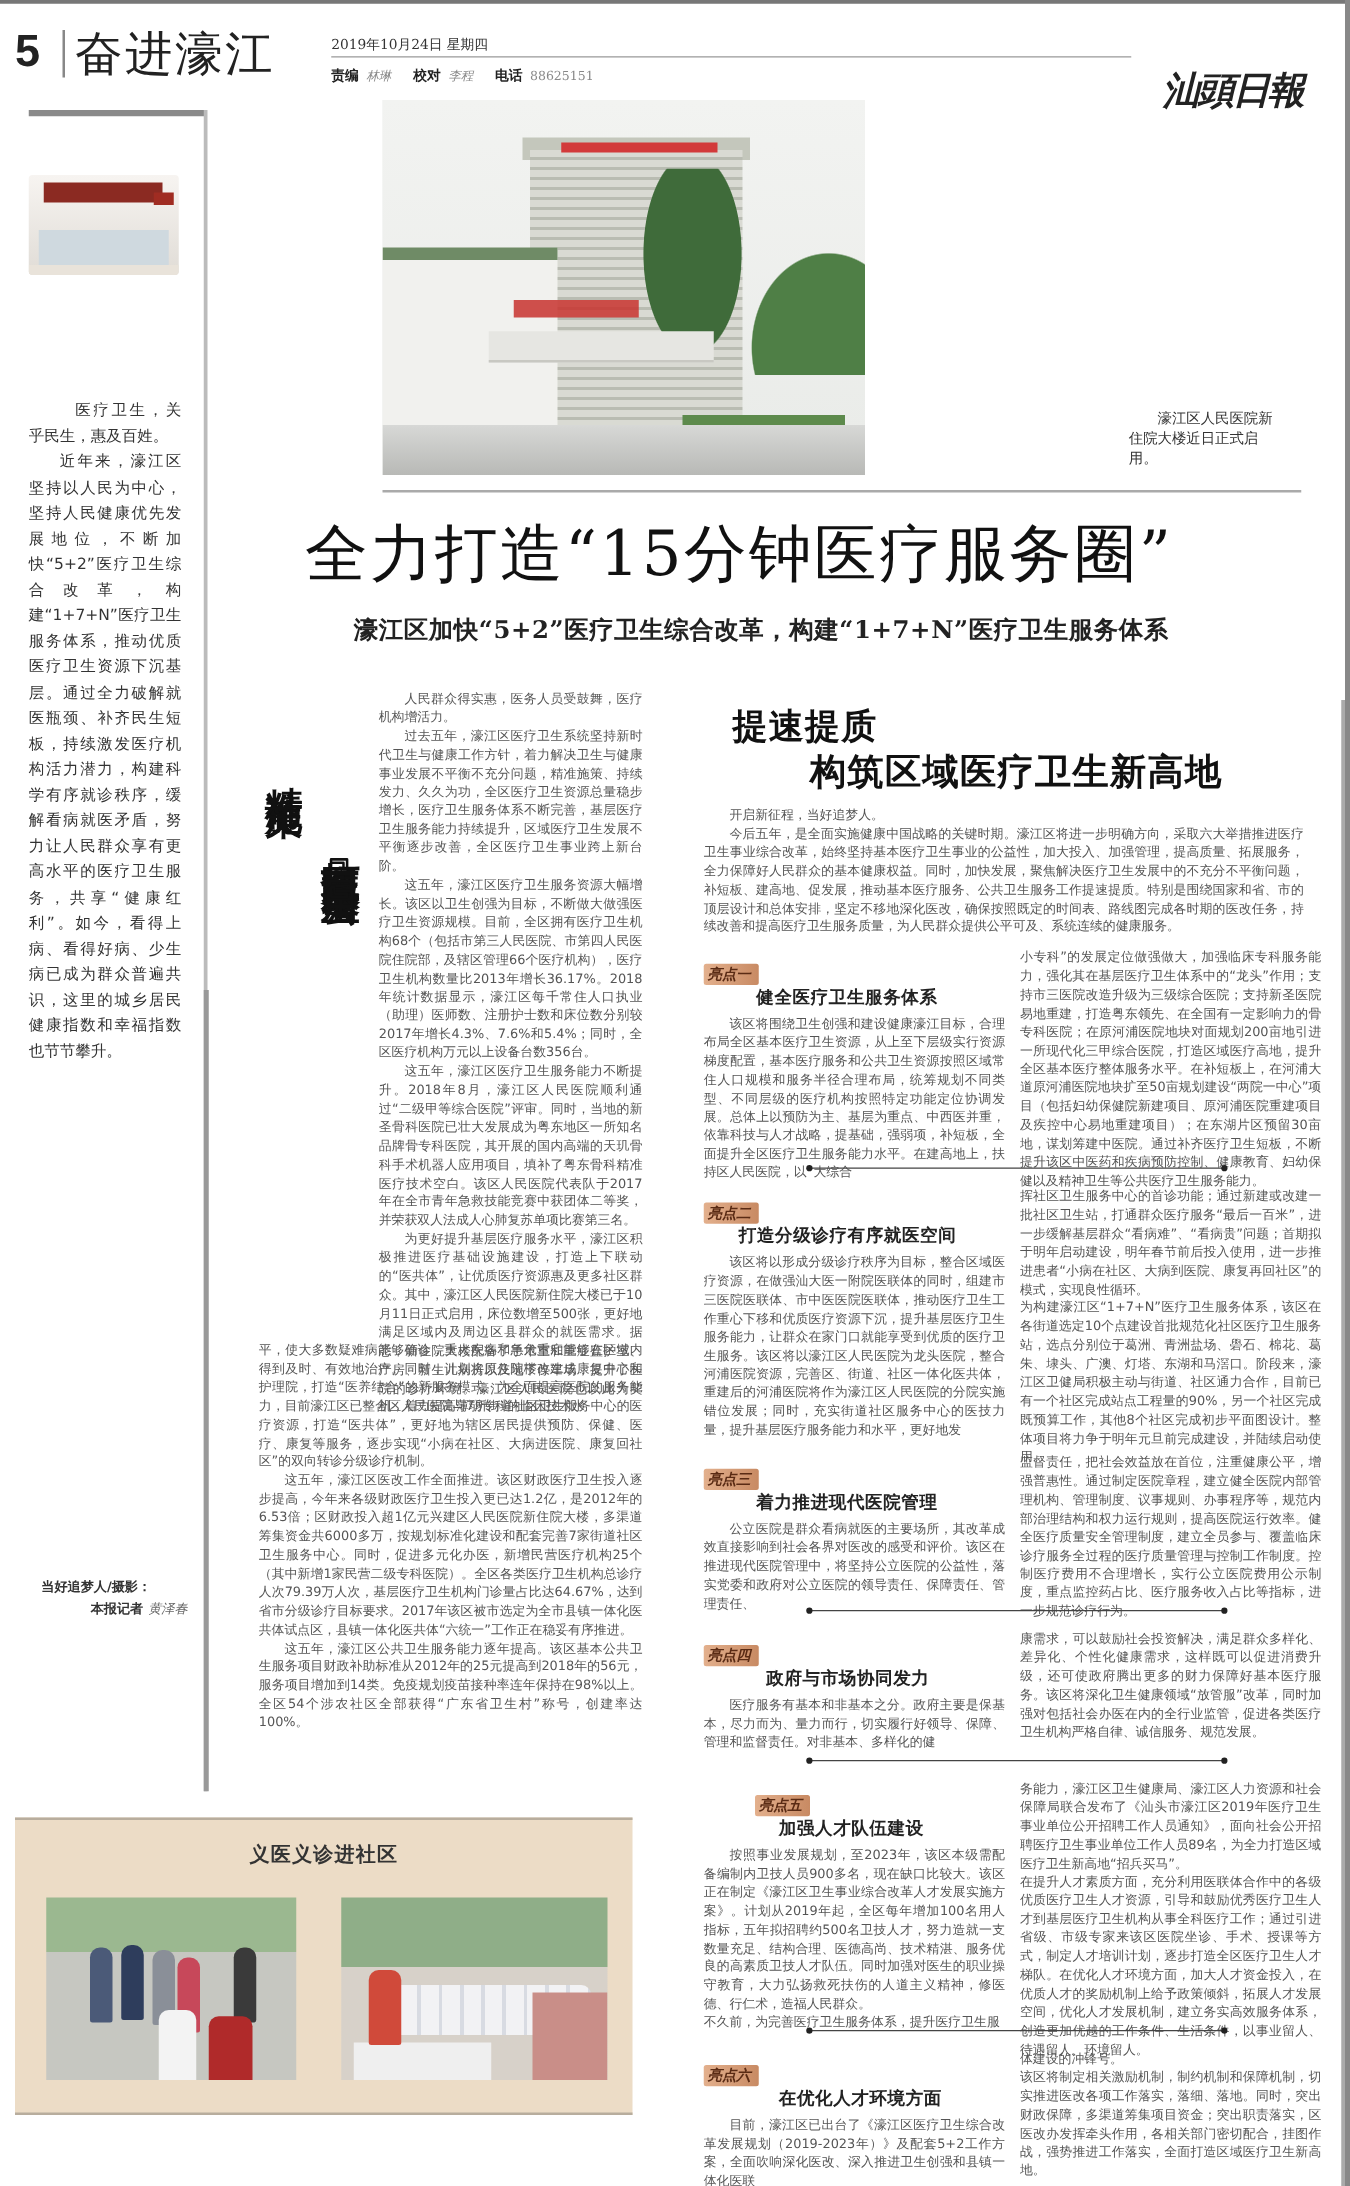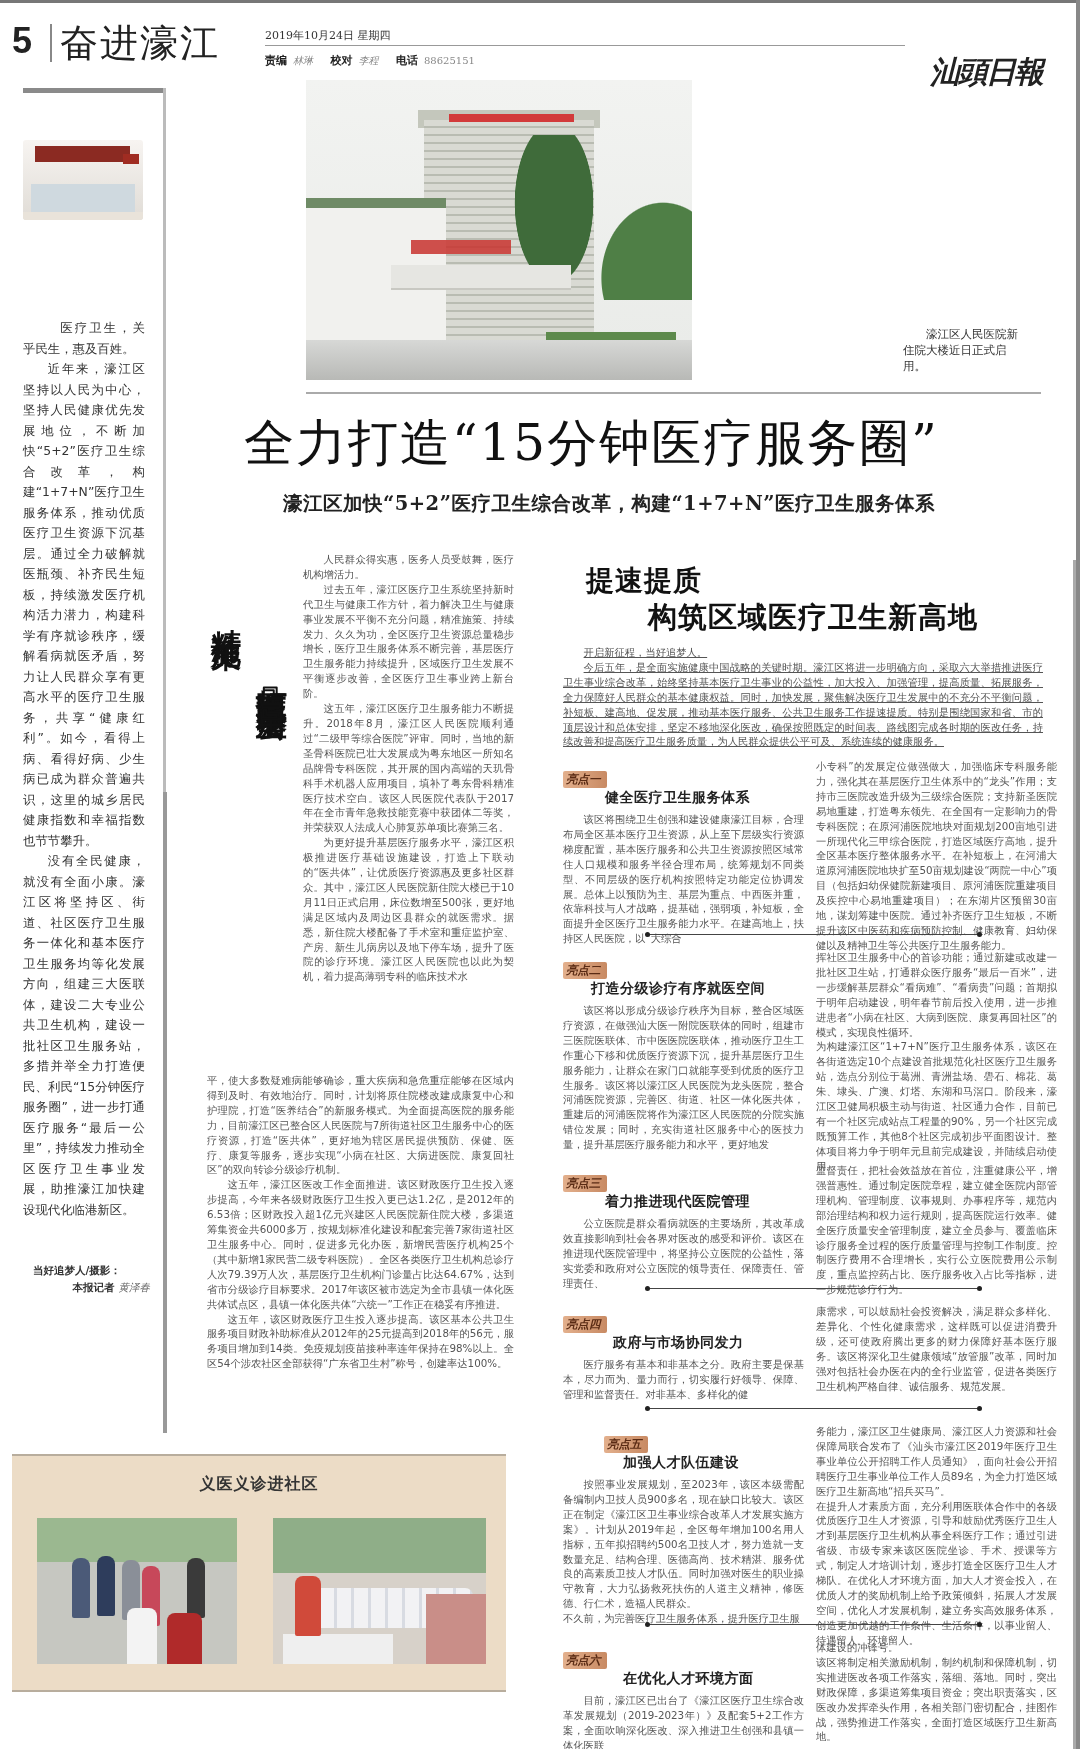--- a/index.html
+++ b/index.html
@@ -61,21 +61,21 @@
 
   
   .body-text { font-size: 10.3px; line-height: 14.9px; color: #555; text-align: justify; }
   .body-text p { text-indent: 2em; }
   .mid-col { position: absolute; left: 303px; top: 552px; width: 211px; }
   .mid-wide { position: absolute; left: 207px; top: 1073px; width: 307px; }
 
   
   .sec-title1 { position: absolute; left: 586px; top: 562px; font-size: 28px; font-weight: bold; color: #111; font-family: "DejaVu Sans", sans-serif; letter-spacing: 1px; }
   .sec-title2 { position: absolute; left: 648px; top: 598px; font-size: 29px; font-weight: bold; color: #111; font-family: "DejaVu Serif", serif; letter-spacing: 1px; }
-  .intro { position: absolute; left: 563px; top: 645px; width: 480px; text-decoration: underline; }
+  .intro { position: absolute; left: 563px; top: 645px; width: 480px; }
   .right-vrule { position: absolute; right: 4px; top: 560px; width: 3px; height: 1189px; background: #aaa; }
 
   .hl-badge { position: absolute; left: 563px; font-size: 11.5px; font-weight: bold; font-style: italic; color: #5a2b14; background: linear-gradient(90deg, #e3b08d, #c88a63); padding: 1px 6px 1px 3px; border-radius: 2px; }
   .hl-title { position: absolute; font-family: "DejaVu Serif", serif; font-weight: bold; font-size: 14px; color: #222; letter-spacing: 0.5px; }
   .hl-col { position: absolute; width: 241px; }
   .hl-sep { position: absolute; left: 647px; width: 333px; height: 1px; background: #444; }
   .hl-sep::before, .hl-sep::after { content: ""; position: absolute; top: -2px; width: 5px; height: 5px; border-radius: 50%; background: #222; }
   .hl-sep::before { left: -2px; }
   .hl-sep::after { right: -2px; }
 
@@ -113,21 +113,20 @@
 <div class="left-rule2"></div>
 <div class="left-photo">
   <div class="sign"></div>
   <div class="sign2"></div>
   <div class="counter"></div>
   <div class="base"></div>
 </div>
 <div class="left-text" style="top:318px;">
   <p class="first">医疗卫生，关乎民生，惠及百姓。</p>
   <p>近年来，濠江区坚持以人民为中心，坚持人民健康优先发展地位，不断加快“5+2”医疗卫生综合改革，构建“1+7+N”医疗卫生服务体系，推动优质医疗卫生资源下沉基层。通过全力破解就医瓶颈、补齐民生短板，持续激发医疗机构活力潜力，构建科学有序就诊秩序，缓解看病就医矛盾，努力让人民群众享有更高水平的医疗卫生服务，共享“健康红利”。如今，看得上病、看得好病、少生病已成为群众普遍共识，这里的城乡居民健康指数和幸福指数也节节攀升。</p>
-  <p>没有全民健康，就没有全面小康。濠江区将坚持区、街道、社区医疗卫生服务一体化和基本医疗卫生服务均等化发展方向，组建三大医联体，建设二大专业公共卫生机构，建设一批社区卫生服务站，多措并举全力打造便民、利民“15分钟医疗服务圈”，进一步打通医疗服务“最后一公里”，持续发力推动全区医疗卫生事业发展，助推濠江加快建设现代化临港新区。</p>
 </div>
 <div class="byline">
   <div style="text-align:left;padding-left:8px;">当好追梦人/摄影：</div>
   <div><span>本报记者</span><span class="name">黄泽春</span></div>
 </div>
 
 <div class="hero">
   <div class="sky"></div>
   <div class="hill"></div>
   <div class="tower-cap"></div>
@@ -146,27 +145,28 @@
 <div class="hero-rule"></div>
 
 <div class="headline">全力打造“15分钟医疗服务圈”</div>
 <div class="subheadline">濠江区加快“5+2”医疗卫生综合改革，构建“1+7+N”医疗卫生服务体系</div>
 
 <div class="vhead1">精准施策</div>
 <div class="vhead2">打通医疗服务『最后一公里』</div>
 <div class="mid-col body-text">
   <p>人民群众得实惠，医务人员受鼓舞，医疗机构增活力。</p>
   <p>过去五年，濠江区医疗卫生系统坚持新时代卫生与健康工作方针，着力解决卫生与健康事业发展不平衡不充分问题，精准施策、持续发力、久久为功，全区医疗卫生资源总量稳步增长，医疗卫生服务体系不断完善，基层医疗卫生服务能力持续提升，区域医疗卫生发展不平衡逐步改善，全区医疗卫生事业跨上新台阶。</p>
+  <p>这五年，濠江区医疗卫生服务资源大幅增长。该区以卫生创强为目标，不断做大做强医疗卫生资源规模。目前，全区拥有医疗卫生机构68个（包括市第三人民医院、市第四人民医院住院部，及辖区管理66个医疗机构），医疗卫生机构数量比2013年增长36.17%。2018年统计数据显示，濠江区每千常住人口执业（助理）医师数、注册护士数和床位数分别较2017年增长4.3%、7.6%和5.4%；同时，全区医疗机构万元以上设备台数356台。</p>
   <p>这五年，濠江区医疗卫生服务能力不断提升。2018年8月，濠江区人民医院顺利通过“二级甲等综合医院”评审。同时，当地的新圣骨科医院已壮大发展成为粤东地区一所知名品牌骨专科医院，其开展的国内高端的天玑骨科手术机器人应用项目，填补了粤东骨科精准医疗技术空白。该区人民医院代表队于2017年在全市青年急救技能竞赛中获团体二等奖，并荣获双人法成人心肺复苏单项比赛第三名。</p>
   <p>为更好提升基层医疗服务水平，濠江区积极推进医疗基础设施建设，打造上下联动的“医共体”，让优质医疗资源惠及更多社区群众。其中，濠江区人民医院新住院大楼已于10月11日正式启用，床位数增至500张，更好地满足区域内及周边区县群众的就医需求。据悉，新住院大楼配备了手术室和重症监护室、产房、新生儿病房以及地下停车场，提升了医院的诊疗环境。濠江区人民医院也以此为契机，着力提高薄弱专科的临床技术水</p>
 </div>
 <div class="mid-wide body-text">
   <p style="text-indent:0">平，使大多数疑难病能够确诊，重大疾病和急危重症能够在区域内得到及时、有效地治疗。同时，计划将原住院楼改建成康复中心和护理院，打造“医养结合”的新服务模式。为全面提高医院的服务能力，目前濠江区已整合区人民医院与7所街道社区卫生服务中心的医疗资源，打造“医共体”，更好地为辖区居民提供预防、保健、医疗、康复等服务，逐步实现“小病在社区、大病进医院、康复回社区”的双向转诊分级诊疗机制。</p>
   <p>这五年，濠江区医改工作全面推进。该区财政医疗卫生投入逐步提高，今年来各级财政医疗卫生投入更已达1.2亿，是2012年的6.53倍；区财政投入超1亿元兴建区人民医院新住院大楼，多渠道筹集资金共6000多万，按规划标准化建设和配套完善7家街道社区卫生服务中心。同时，促进多元化办医，新增民营医疗机构25个（其中新增1家民营二级专科医院）。全区各类医疗卫生机构总诊疗人次79.39万人次，基层医疗卫生机构门诊量占比达64.67%，达到省市分级诊疗目标要求。2017年该区被市选定为全市县镇一体化医共体试点区，县镇一体化医共体“六统一”工作正在稳妥有序推进。</p>
-  <p>这五年，该区财政医疗卫生投入逐步提高。该区基本公共卫生服务项目财政补助标准从2012年的25元提高到2018年的56元，服务项目增加到14类。免疫规划疫苗接种率连年保持在98%以上。全区54个涉农社区全部获得“广东省卫生村”称号，创建率达100%。</p>
+  <p>这五年，濠江区公共卫生服务能力逐年提高。该区基本公共卫生服务项目财政补助标准从2012年的25元提高到2018年的56元，服务项目增加到14类。免疫规划疫苗接种率连年保持在98%以上。全区54个涉农社区全部获得“广东省卫生村”称号，创建率达100%。</p>
 </div>
 
 <div class="right-vrule"></div>
 <div class="sec-title1">提速提质</div>
 <div class="sec-title2">构筑区域医疗卫生新高地</div>
 <div class="intro body-text">
   <p>开启新征程，当好追梦人。</p>
   <p>今后五年，是全面实施健康中国战略的关键时期。濠江区将进一步明确方向，采取六大举措推进医疗卫生事业综合改革，始终坚持基本医疗卫生事业的公益性，加大投入、加强管理，提高质量、拓展服务，全力保障好人民群众的基本健康权益。同时，加快发展，聚焦解决医疗卫生发展中的不充分不平衡问题，补短板、建高地、促发展，推动基本医疗服务、公共卫生服务工作提速提质。特别是围绕国家和省、市的顶层设计和总体安排，坚定不移地深化医改，确保按照既定的时间表、路线图完成各时期的医改任务，持续改善和提高医疗卫生服务质量，为人民群众提供公平可及、系统连续的健康服务。</p>
 </div>
 

